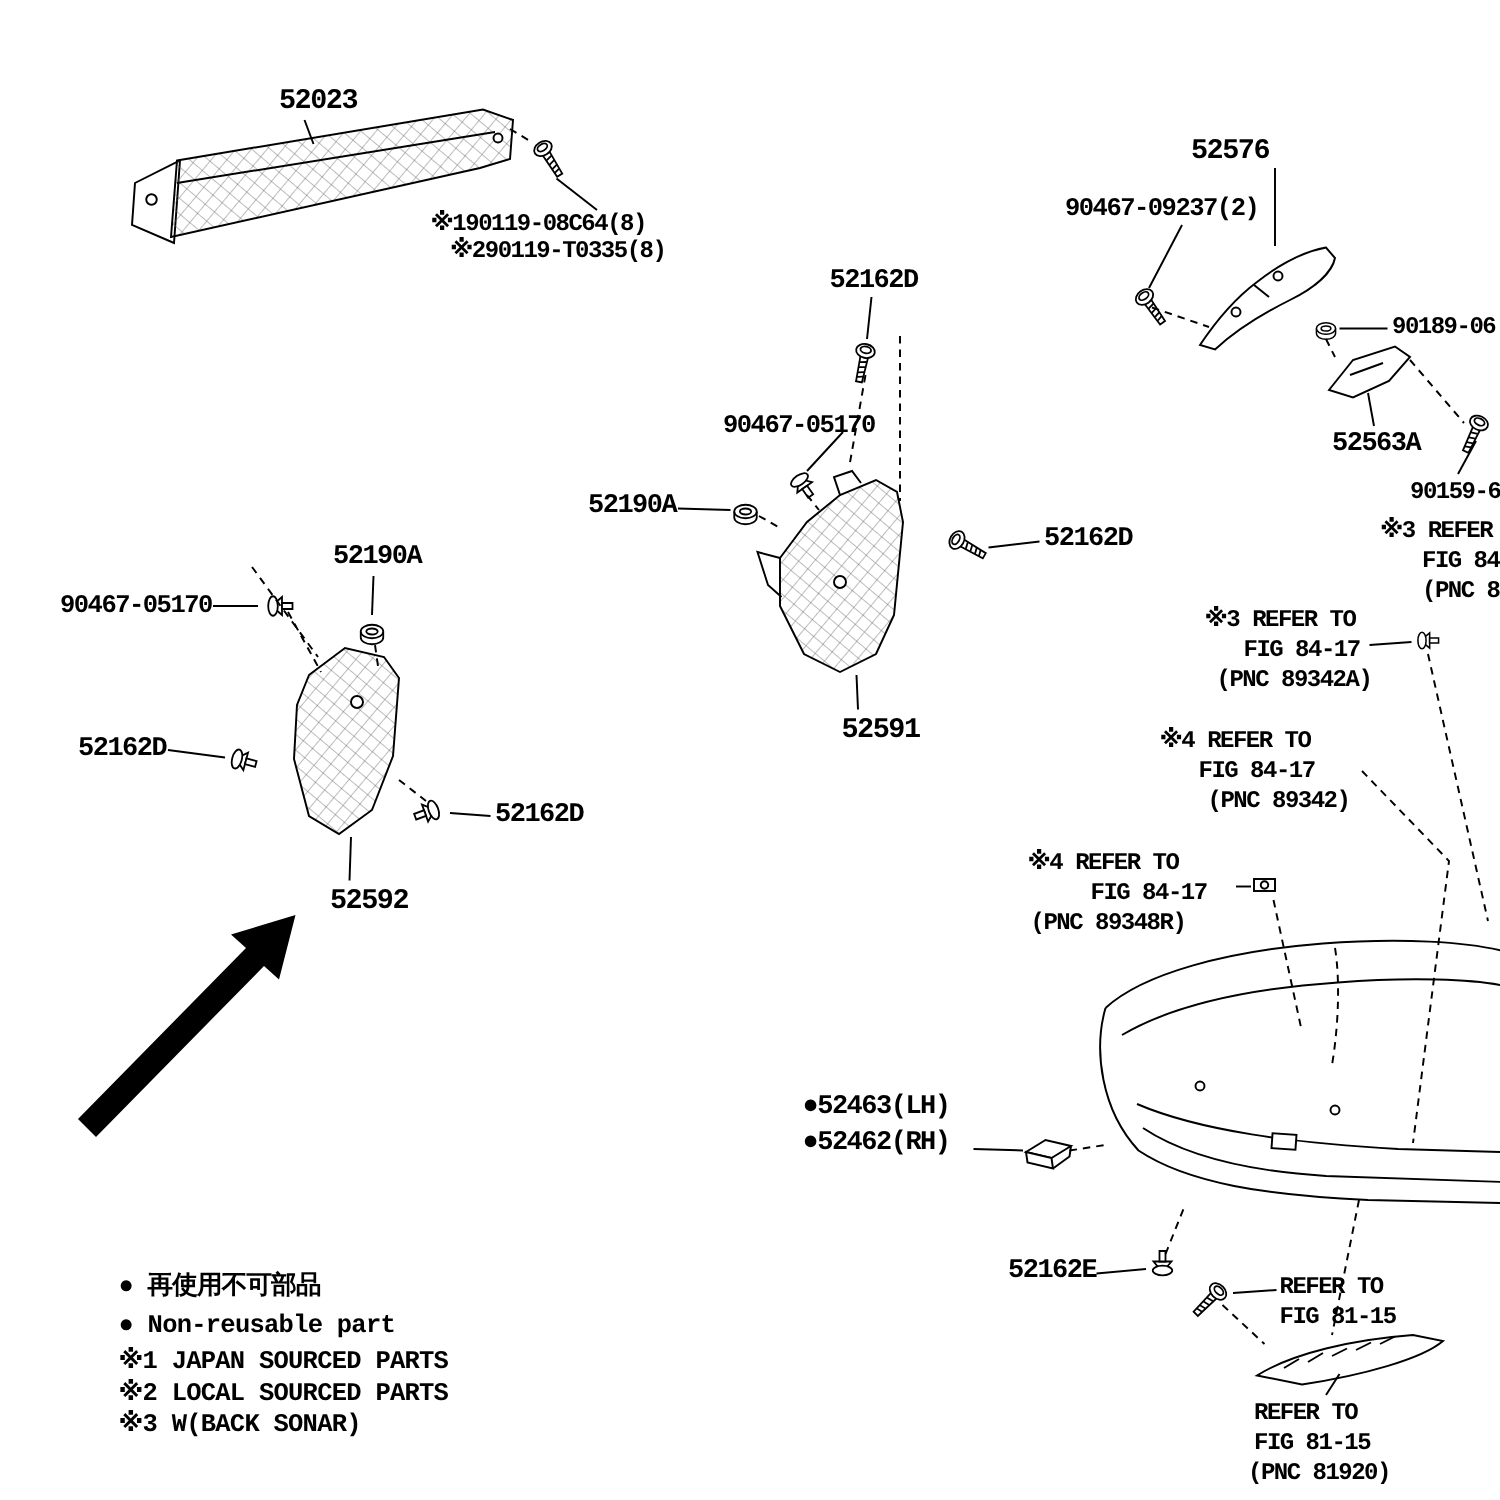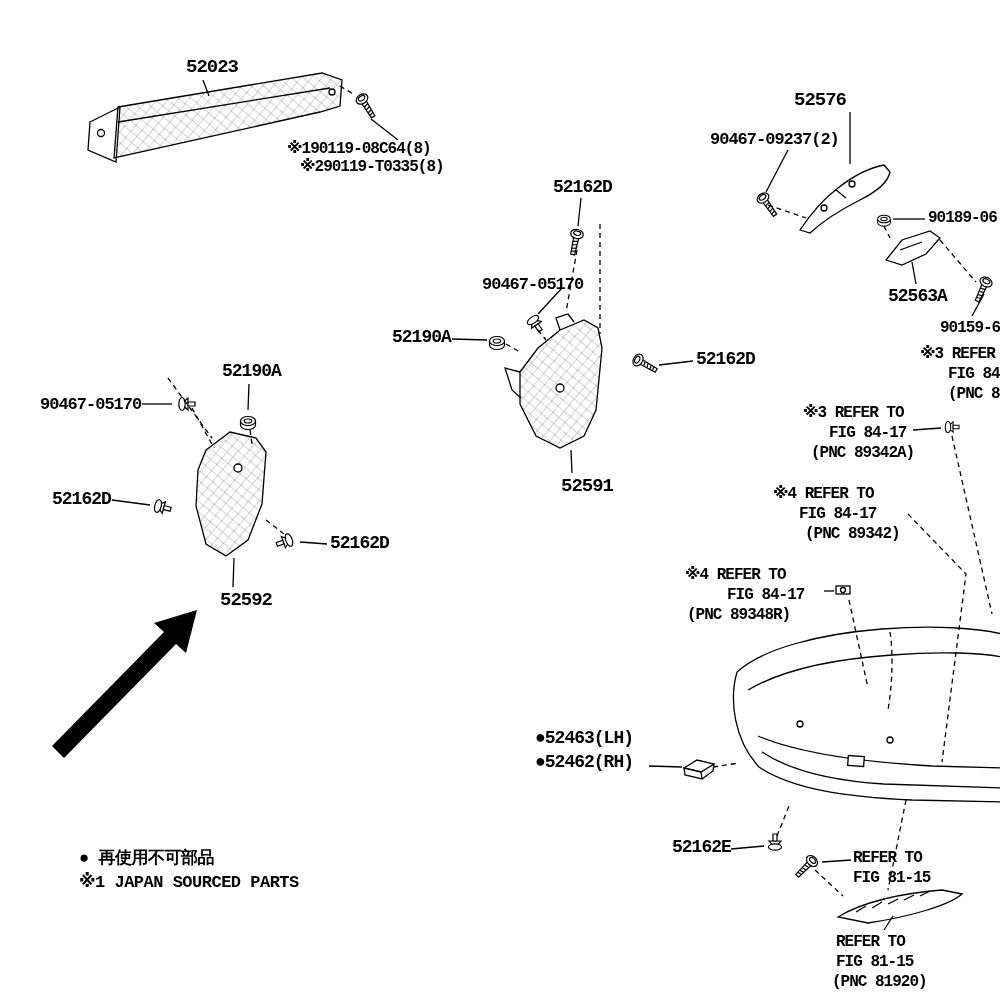--- a/index.html
+++ b/index.html
@@ -237,16 +237,19 @@
   </div>
 
   <div class="ref" style="left:836px;top:932px">
     <div>REFER TO</div>
     <div>FIG 81-15</div>
     <div style="margin-left:-4px">(PNC 81920)</div>
   </div>
 
   <div class="legend">
     <div class="bullet">● 再使用不可部品</div>
+    <div class="bullet">● Non-reusable part</div>
     <div>※1 JAPAN SOURCED PARTS</div>
+    <div>※2 LOCAL SOURCED PARTS</div>
+    <div>※3 W(BACK SONAR)</div>
   </div>
 
 </div>
 
 </body></html>

